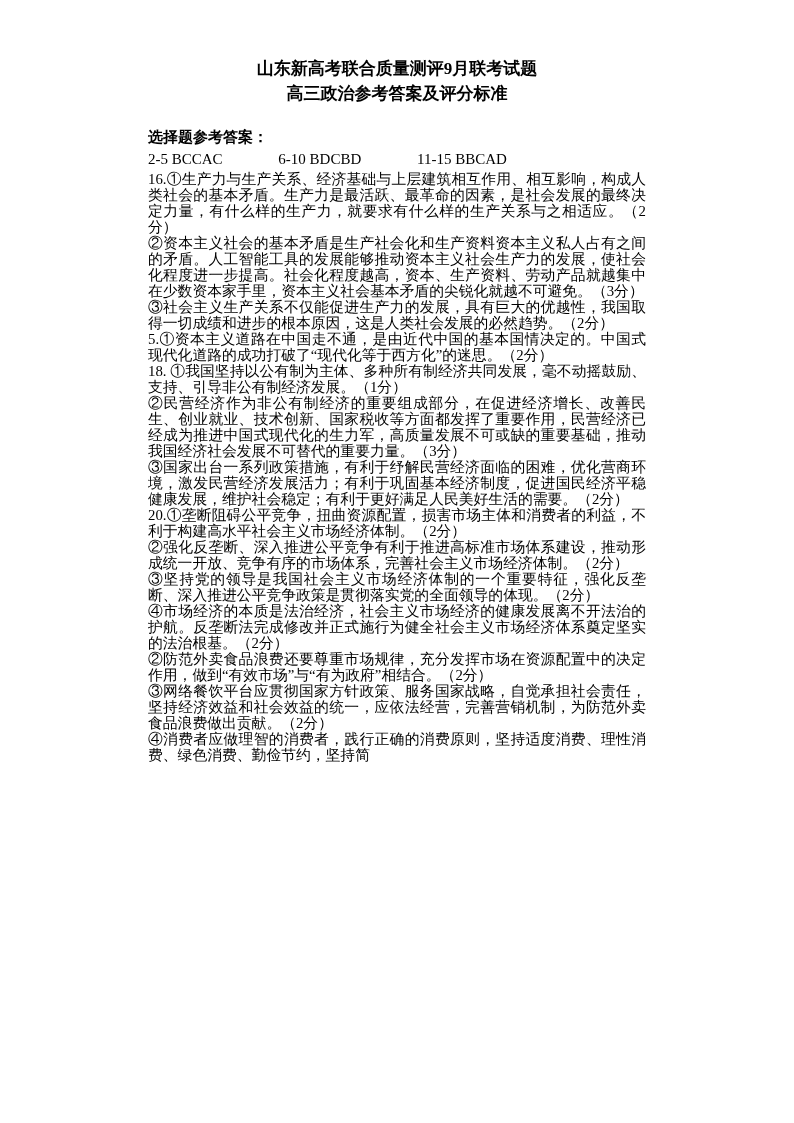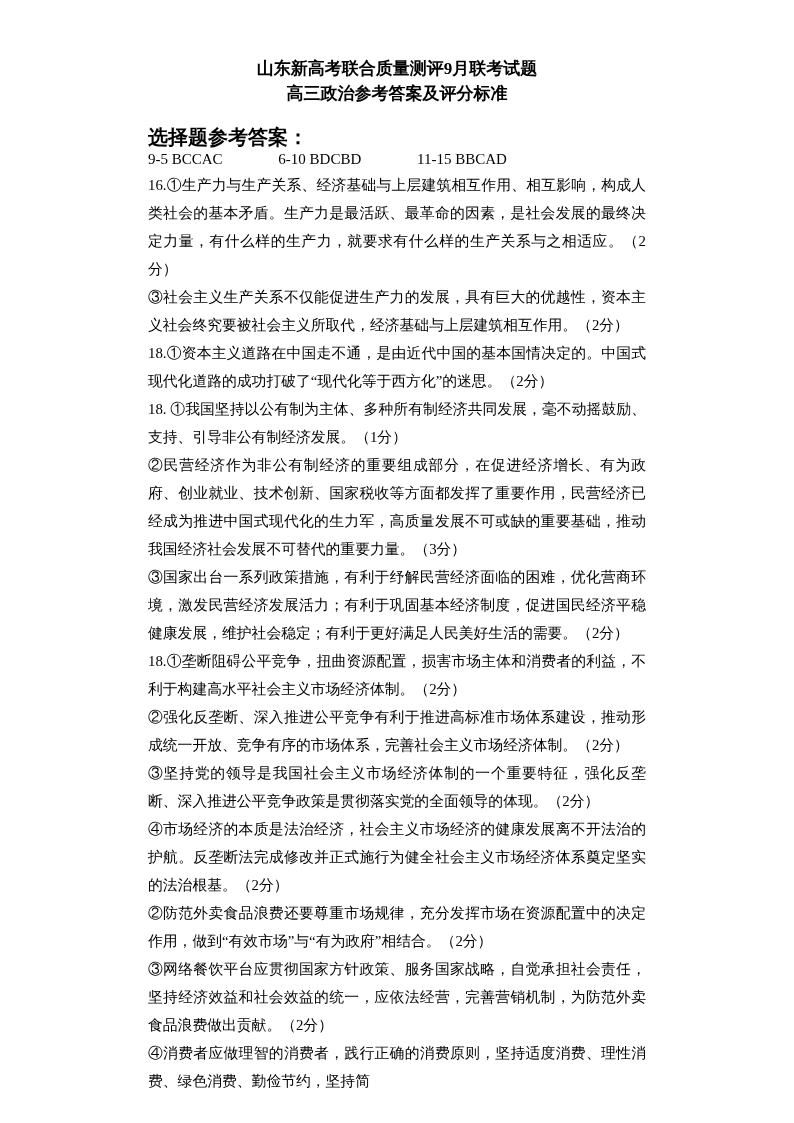--- a/index.html
+++ b/index.html
@@ -24,75 +24,76 @@
     margin: 0;
     text-align: center;
     font-size: 17px;
     font-weight: bold;
     line-height: 25px;
   }
   .title-block {
     margin-bottom: 20px;
   }
   .section-heading {
-    font-size: 20px;
+    font-size: 15px;
     font-weight: bold;
     line-height: 22px;
     margin: 0;
   }
   .choice-line {
     font-size: 15px;
     line-height: 22px;
     margin: 0 0 1px 0;
   }
   .choice-line span {
     display: inline-block;
     margin-right: 52px;
   }
   .choice-line span:last-child {
     margin-right: 8px;
   }
   .ans {
     margin: 0;
     font-size: 14.8px;
-    line-height: 28px;
+    line-height: 16px;
     text-align: justify;
     text-justify: inter-ideograph;
     word-break: break-all;
   }
 </style>
 </head>
 <body>
 
 <div class="page">
 
   <div class="title-block">
     <h1 class="title">山东新高考联合质量测评9月联考试题</h1>
     <h1 class="title">高三政治参考答案及评分标准</h1>
   </div>
 
   <div class="section-heading">选择题参考答案：</div>
 
   <div class="choice-line">
-    <span>9-5 BCCAC</span>
+    <span>2-5 BCCAC</span>
     <span>6-10 BDCBD</span>
     <span>11-15 BBCAD</span>
   </div>
 
 
   <p class="ans">16.①生产力与生产关系、经济基础与上层建筑相互作用、相互影响，构成人类社会的基本矛盾。生产力是最活跃、最革命的因素，是社会发展的最终决定力量，有什么样的生产力，就要求有什么样的生产关系与之相适应。（2分）</p>
-  <p class="ans">③社会主义生产关系不仅能促进生产力的发展，具有巨大的优越性，资本主义社会终究要被社会主义所取代，经济基础与上层建筑相互作用。（2分）</p>
+  <p class="ans">②资本主义社会的基本矛盾是生产社会化和生产资料资本主义私人占有之间的矛盾。人工智能工具的发展能够推动资本主义社会生产力的发展，使社会化程度进一步提高。社会化程度越高，资本、生产资料、劳动产品就越集中在少数资本家手里，资本主义社会基本矛盾的尖锐化就越不可避免。（3分）</p>
+  <p class="ans">③社会主义生产关系不仅能促进生产力的发展，具有巨大的优越性，我国取得一切成绩和进步的根本原因，这是人类社会发展的必然趋势。（2分）</p>
 
-  <p class="ans">18.①资本主义道路在中国走不通，是由近代中国的基本国情决定的。中国式现代化道路的成功打破了“现代化等于西方化”的迷思。（2分）</p>
+  <p class="ans">5.①资本主义道路在中国走不通，是由近代中国的基本国情决定的。中国式现代化道路的成功打破了“现代化等于西方化”的迷思。（2分）</p>
 
   <p class="ans">18. ①我国坚持以公有制为主体、多种所有制经济共同发展，毫不动摇鼓励、支持、引导非公有制经济发展。（1分）</p>
-  <p class="ans">②民营经济作为非公有制经济的重要组成部分，在促进经济增长、有为政府、创业就业、技术创新、国家税收等方面都发挥了重要作用，民营经济已经成为推进中国式现代化的生力军，高质量发展不可或缺的重要基础，推动我国经济社会发展不可替代的重要力量。（3分）</p>
+  <p class="ans">②民营经济作为非公有制经济的重要组成部分，在促进经济增长、改善民生、创业就业、技术创新、国家税收等方面都发挥了重要作用，民营经济已经成为推进中国式现代化的生力军，高质量发展不可或缺的重要基础，推动我国经济社会发展不可替代的重要力量。（3分）</p>
   <p class="ans">③国家出台一系列政策措施，有利于纾解民营经济面临的困难，优化营商环境，激发民营经济发展活力；有利于巩固基本经济制度，促进国民经济平稳健康发展，维护社会稳定；有利于更好满足人民美好生活的需要。（2分）</p>
 
-  <p class="ans">18.①垄断阻碍公平竞争，扭曲资源配置，损害市场主体和消费者的利益，不利于构建高水平社会主义市场经济体制。（2分）</p>
+  <p class="ans">20.①垄断阻碍公平竞争，扭曲资源配置，损害市场主体和消费者的利益，不利于构建高水平社会主义市场经济体制。（2分）</p>
   <p class="ans">②强化反垄断、深入推进公平竞争有利于推进高标准市场体系建设，推动形成统一开放、竞争有序的市场体系，完善社会主义市场经济体制。（2分）</p>
   <p class="ans">③坚持党的领导是我国社会主义市场经济体制的一个重要特征，强化反垄断、深入推进公平竞争政策是贯彻落实党的全面领导的体现。（2分）</p>
   <p class="ans">④市场经济的本质是法治经济，社会主义市场经济的健康发展离不开法治的护航。反垄断法完成修改并正式施行为健全社会主义市场经济体系奠定坚实的法治根基。（2分）</p>
 
   <p class="ans">②防范外卖食品浪费还要尊重市场规律，充分发挥市场在资源配置中的决定作用，做到“有效市场”与“有为政府”相结合。（2分）</p>
   <p class="ans">③网络餐饮平台应贯彻国家方针政策、服务国家战略，自觉承担社会责任，坚持经济效益和社会效益的统一，应依法经营，完善营销机制，为防范外卖食品浪费做出贡献。（2分）</p>
   <p class="ans">④消费者应做理智的消费者，践行正确的消费原则，坚持适度消费、理性消费、绿色消费、勤俭节约，坚持简</p>
 
 </div>
 

